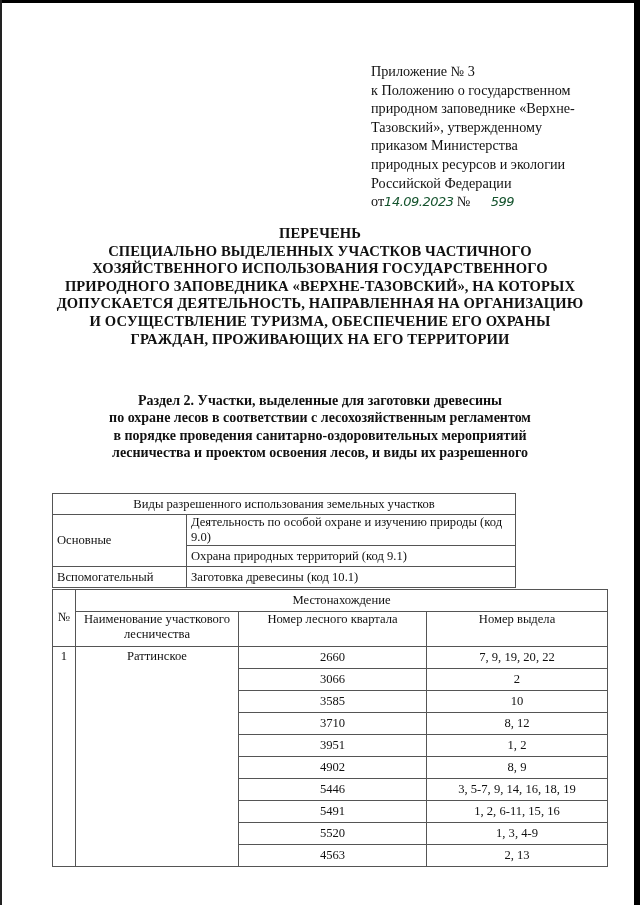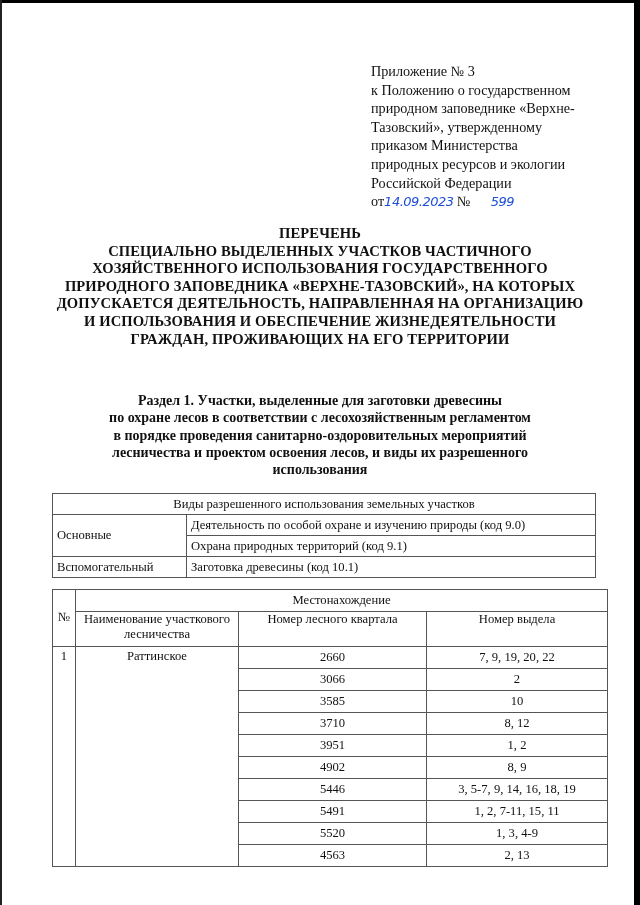--- a/index.html
+++ b/index.html
@@ -9,40 +9,40 @@
   }
   .scan-top { position: absolute; left: 0; top: 0; width: 640px; height: 3px; background: #000; }
   .scan-right { position: absolute; right: 0; top: 3px; width: 6px; height: 902px; background: #000; }
   .scan-left { position: absolute; left: 0; top: 0; width: 2px; height: 905px; background: #222; }
 
   .appendix {
     position: absolute; left: 371px; top: 62px; width: 250px;
     font-size: 14.2px; line-height: 18.6px;
   }
   .appendix .line { display: block; white-space: nowrap; }
-  .hand { font-family: "DejaVu Sans", sans-serif; font-style: italic; font-size: 13px; color: #1d4ed8; letter-spacing: -0.5px; }
+  .hand { font-family: "DejaVu Sans", sans-serif; font-style: italic; font-size: 13px; color: #14532d; letter-spacing: -0.5px; }
   .hand-num { margin-left: 20px; }
 
   .title {
     position: absolute; left: 40px; top: 225px; width: 560px;
     text-align: center; font-weight: bold; font-size: 14.6px; line-height: 17.6px;
     letter-spacing: 0.1px;
   }
   .title .line { display: block; white-space: nowrap; }
 
   .section {
     position: absolute; left: 60px; top: 392px; width: 520px;
     text-align: center; font-weight: bold; font-size: 14px; line-height: 17.3px;
   }
   .section .line { display: block; white-space: nowrap; }
 
   table { border-collapse: collapse; position: absolute; font-size: 12.6px; }
   td { border: 1px solid #555; padding: 0 4px; vertical-align: middle; }
 
-  .t1 { left: 52px; top: 493px; width: 544px; }
+  .t1 { left: 52px; top: 493px; width: 464px; }
   .t1 td { height: 20px; }
   .t1 .c1 { width: 125px; }
   .t1 .head { text-align: center; }
 
   .t2 { left: 52px; top: 589px; width: 556px; }
   .t2 td { height: 21px; text-align: center; padding: 0 2px; }
   .t2 .cnum { width: 18px; vertical-align: top; padding-top: 20px; }
   .t2 .cname { width: 158px; line-height: 15px; vertical-align: top; }
   .t2 .ckv { width: 183px; vertical-align: top; margin-left: 28px; }
   .t2 .cvyd { vertical-align: top; }
@@ -69,30 +69,29 @@
     <span>№</span><span class="hand hand-num">599</span>
   </span>
 </div>
 
 <div class="title">
   <span class="line">ПЕРЕЧЕНЬ</span>
   <span class="line">СПЕЦИАЛЬНО ВЫДЕЛЕННЫХ УЧАСТКОВ ЧАСТИЧНОГО</span>
   <span class="line">ХОЗЯЙСТВЕННОГО ИСПОЛЬЗОВАНИЯ ГОСУДАРСТВЕННОГО</span>
   <span class="line">ПРИРОДНОГО ЗАПОВЕДНИКА «ВЕРХНЕ-ТАЗОВСКИЙ», НА КОТОРЫХ</span>
   <span class="line">ДОПУСКАЕТСЯ ДЕЯТЕЛЬНОСТЬ, НАПРАВЛЕННАЯ НА ОРГАНИЗАЦИЮ</span>
-  <span class="line">И ИСПОЛЬЗОВАНИЯ И ОБЕСПЕЧЕНИЕ ЖИЗНЕДЕЯТЕЛЬНОСТИ</span>
+  <span class="line">И ОСУЩЕСТВЛЕНИЕ ТУРИЗМА, ОБЕСПЕЧЕНИЕ ЕГО ОХРАНЫ</span>
   <span class="line">ГРАЖДАН, ПРОЖИВАЮЩИХ НА ЕГО ТЕРРИТОРИИ</span>
 </div>
 
 <div class="section">
-  <span class="line">Раздел 1. Участки, выделенные для заготовки древесины</span>
+  <span class="line">Раздел 2. Участки, выделенные для заготовки древесины</span>
   <span class="line">по охране лесов в соответствии с лесохозяйственным регламентом</span>
   <span class="line">в порядке проведения санитарно-оздоровительных мероприятий</span>
   <span class="line">лесничества и проектом освоения лесов, и виды их разрешенного</span>
-  <span class="line">использования</span>
 </div>
 
 <table class="t1">
   <tbody>
       <tr>
     <td class="head" colspan="2">Виды разрешенного использования земельных участков</td>
   </tr>
   <tr>
     <td class="c1" rowspan="2">Основные</td>
     <td>Деятельность по особой охране и изучению природы (код 9.0)</td>
@@ -145,21 +144,21 @@
       <tr>
         <td>4902</td>
         <td>8, 9</td>
       </tr>
       <tr>
         <td>5446</td>
         <td>3, 5-7, 9, 14, 16, 18, 19</td>
       </tr>
       <tr>
         <td>5491</td>
-        <td>1, 2, 7-11, 15, 11</td>
+        <td>1, 2, 6-11, 15, 16</td>
       </tr>
       <tr>
         <td>5520</td>
         <td>1, 3, 4-9</td>
       </tr>
       <tr>
         <td>4563</td>
         <td>2, 13</td>
       </tr>
     </tbody>

